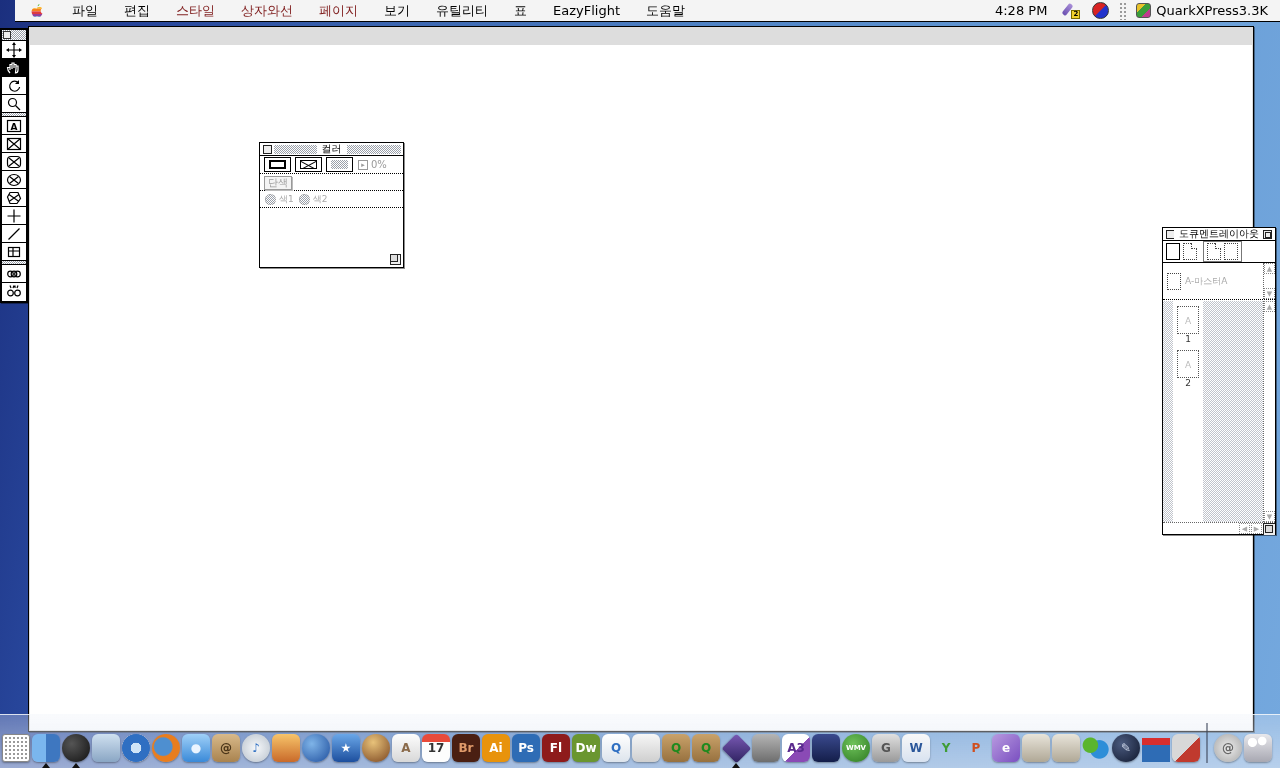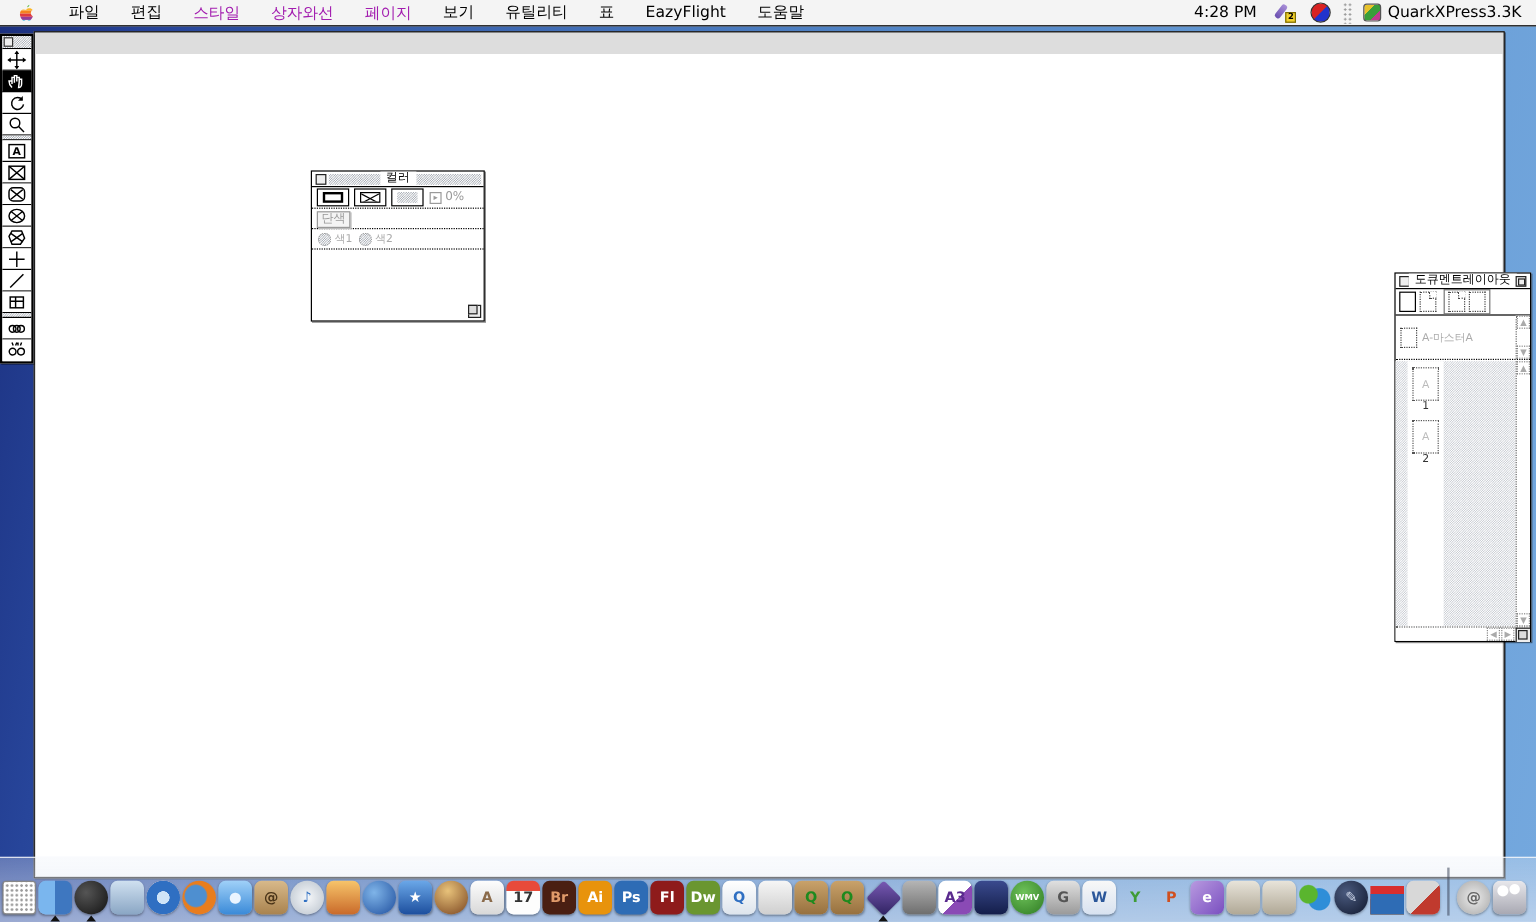--- a/index.html
+++ b/index.html
@@ -4,25 +4,25 @@
 <style>
   * { margin:0; padding:0; box-sizing:border-box; }
   html,body { width:1280px; height:768px; overflow:hidden; }
   body { font-family:"DejaVu Sans","Liberation Sans",sans-serif; font-size:12px; color:#000; }
 
   
   #desktop { position:absolute; inset:0;
     background:linear-gradient(100deg,#1b2f7e 0%,#27459a 10%,#3a63ae 26%,#4f82c4 50%,#659ad4 75%,#74a8de 100%); }
 
   
-  #menubar { position:absolute; top:0; left:0; right:0; height:22px; background:#f4f4f4;
+  #menubar { position:absolute; top:0; left:15px; right:0; height:22px; background:#f4f4f4;
     border-bottom:1px solid #000; display:flex; align-items:center; padding:0 8px; gap:0; z-index:50;justify-content:space-between; }
   .apple-logo { width:16px; height:16px; margin:0 14px 0 6px; }
   .menu-item { padding:0 13px; font-size:13px; line-height:21px; white-space:nowrap; cursor:default; }
-  .menu-item.disabled { color:#a21caf;font-family:Liberation Serif, serif; }
+  .menu-item.disabled { color:#7f1d1d; }
   #menubar .spacer { flex:1; }
   .mb-clock { font-size:13px; padding:0 10px; white-space:nowrap; }
   .mb-icon { width:17px; height:17px; margin:0 6px; position:relative; }
   .pencil-body { position:absolute; left:2px; top:1px; width:5px; height:13px; background:linear-gradient(180deg,#a98fd8,#6a4fb0); transform:rotate(38deg); border-radius:2px; }
   .pencil-badge { position:absolute; right:0; bottom:0; width:9px; height:9px; background:#f2d12e; border:1px solid #7a6a00; font-size:7px; line-height:7px; text-align:center; font-weight:bold; }
   .swirl { border-radius:50%; background:linear-gradient(135deg,#d82222 48%,#2233cc 52%); border:1px solid #333; }
   .mb-divider { width:8px; height:18px; margin:0 4px;
     background-image:radial-gradient(#9a9a9a 1px,transparent 1px); background-size:4px 4px; }
   .quark-mini { width:15px; height:15px; margin:0 5px; background:linear-gradient(135deg,#e8c22a 0 34%,#3a9e3a 34% 67%,#c03a8e 67%); border:1px solid #555; border-radius:3px; }
   .mb-app-name { font-size:13px; padding-right:4px; white-space:nowrap; }

